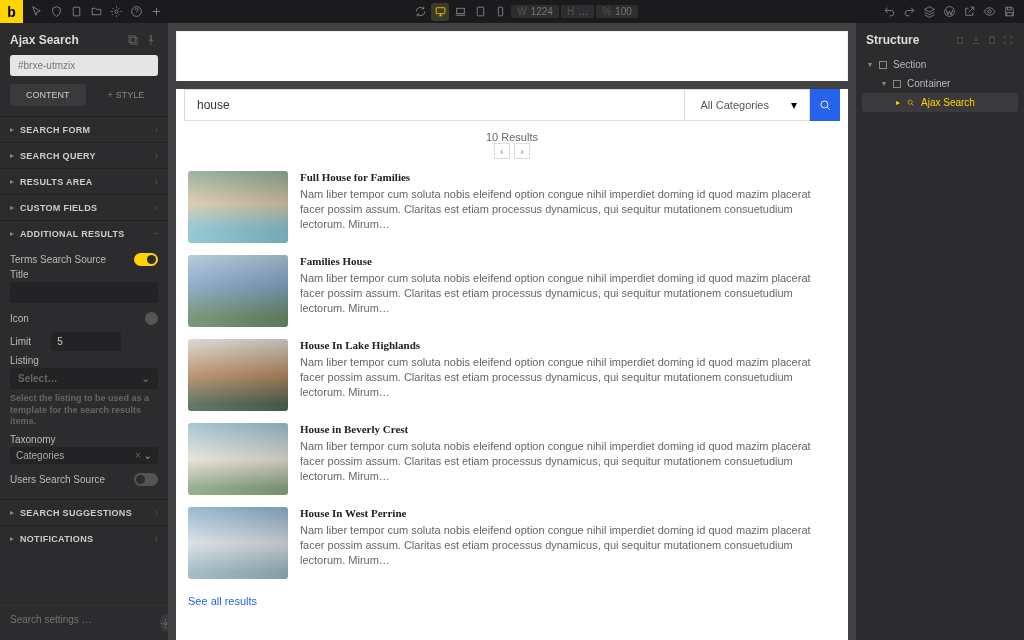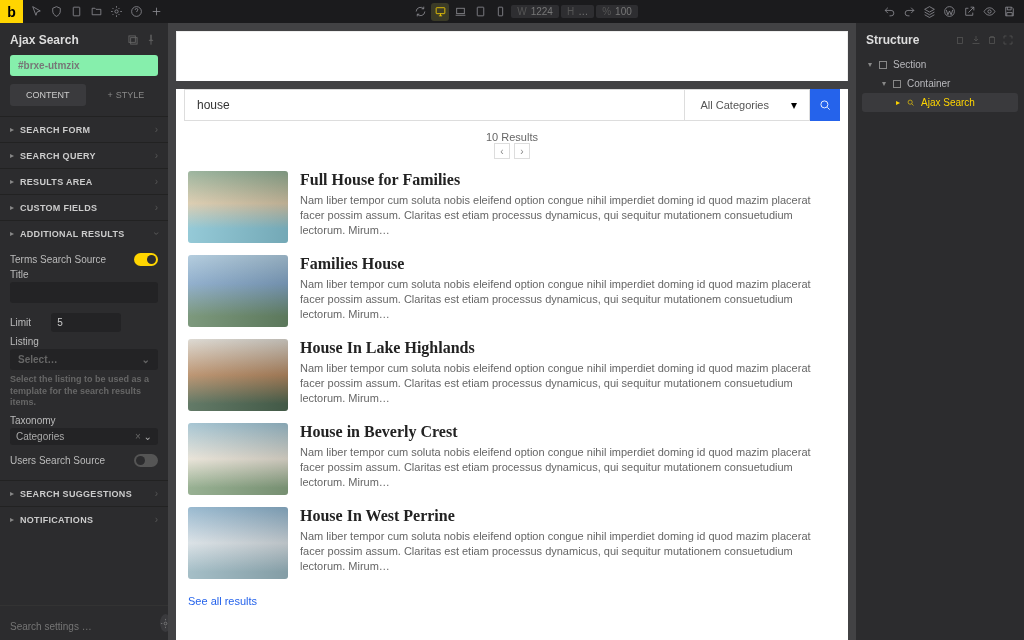--- a/index.html
+++ b/index.html
@@ -17,21 +17,21 @@
     .topbar-right { display: flex; gap: 2px; padding-right: 6px; }
     .topbar-icon.active { background: #3b3b27; color: #ffd500; }
     
     
     .left-panel { width: 168px; height: 617px; background: #2c2c2e; position: absolute; top: 23px; left: 0; display: flex; flex-direction: column; }
     .lp-header { padding: 10px 10px 8px; display: flex; align-items: center; justify-content: space-between; }
     .lp-header h1 { color: #ddd; font-size: 12px; font-weight: 600; }
     .lp-header-icons { display: flex; gap: 4px; }
     .lp-header-icons .icon { width: 14px; height: 14px; color: #666; cursor: pointer; }
     
-    .id-input { margin: 0 10px 8px; padding: 5px 8px; background: #86efac; border: none; color: #777; font-size: 10px; border-radius: 3px; font-weight: bold; }
+    .id-input { margin: 0 10px 8px; padding: 5px 8px; background: #e5e5e5; border: none; color: #777; font-size: 10px; border-radius: 3px; }
     
     .tab-row { display: flex; margin: 0 10px 10px; gap: 6px; }
     .tab { flex: 1; padding: 6px 16px; background: #3a3a3d; text-align: center; font-size: 9px; color: #ccc; border-radius: 3px; cursor: pointer; }
     .tab.secondary { background: transparent; color: #888; }
     .plus { color: #888; margin-right: 3px; }
     
     .section-row { padding: 7px 10px; display: flex; align-items: center; justify-content: space-between; cursor: pointer; border-top: 1px solid #222; }
     .section-row .tri { color: #888; margin-right: 6px; font-size: 8px; }
     .section-row .label { font-size: 9px; font-weight: 600; letter-spacing: 0.3px; color: #ccc; flex: 1; }
     .section-row .chev { color: #555; font-size: 10px; }
@@ -49,21 +49,21 @@
     .text-input { width: 100%; padding: 5px 8px; background: #232325; border: none; color: #ccc; font-size: 10px; border-radius: 3px; margin: 2px 0 6px; }
     .icon-circle { width: 13px; height: 13px; background: #555; border-radius: 50%; }
     .limit-row { display: flex; align-items: center; gap: 20px; margin: 4px 0; }
     .limit-row input { width: 70px; padding: 4px 6px; background: #232325; border: none; color: #ccc; font-size: 10px; border-radius: 3px; }
     
     .select-like { width: 100%; padding: 5px 8px; background: #232325; color: #666; font-size: 10px; border-radius: 3px; display: flex; justify-content: space-between; align-items: center; margin: 2px 0 4px; cursor: pointer; font-weight: bold; }
     .helper { font-size: 9px; color: #666; margin-bottom: 6px; line-height: 1.3; font-weight: bold; }
     .tag { display: inline-flex; align-items: center; background: #232325; padding: 3px 6px; font-size: 10px; color: #aaa; border-radius: 3px; gap: 4px; margin: 2px 0 6px; width: 100%; justify-content: space-between; }
     .tag .x { color: #666; cursor: pointer; }
     
-    .lp-footer { margin-top: auto; padding: 8px 10px; display: flex; align-items: flex-end; gap: 18px; border-top: 1px solid #333; }
+    .lp-footer { margin-top: auto; padding: 8px 10px; display: flex; align-items: flex-start; gap: 18px; border-top: 1px solid #333; }
     .lp-footer input { flex: 1; background: transparent; border: none; color: #888; font-size: 10px; outline: none; }
     .gear { width: 18px; height: 18px; background: #3a3a3d; border-radius: 50%; display: flex; align-items: center; justify-content: center; color: #888; cursor: pointer; }
     
     
     .canvas { position: absolute; top: 23px; left: 168px; right: 168px; bottom: 0; background: #424244; overflow: auto; }
     .canvas-inner { background: #fff; margin: 8px; min-height: 600px; }
     .search-bar { display: flex; margin: 0 8px; }
     .search-in { flex: 1; padding: 8px 12px; border: 1px solid #ddd; font-size: 12px; color: #333; }
     .cat-dd { padding: 8px 40px 8px 16px; border: 1px solid #ddd; border-left: none; font-size: 11px; color: #555; background: #fff; position: relative; display: flex; align-items: center; cursor: pointer; }
     .cat-dd .arrow { position: absolute; right: 12px; font-size: 12px; color: #000; }
@@ -75,21 +75,21 @@
     
     .result { display: flex; gap: 12px; padding: 6px 12px; }
     .thumb { width: 100px; height: 72px; border-radius: 3px; flex-shrink: 0; position: relative; overflow: hidden; }
     .thumb1 { background: linear-gradient(180deg, #8ca98f 0%, #d9c8a8 45%, #87c5d5 80%); }
     .thumb2 { background: linear-gradient(180deg, #a8c5d9 0%, #82a5c7 40%, #6b8c6b 85%); }
     .thumb3 { background: linear-gradient(180deg, #d8d4cc 0%, #b58860 50%, #4d6852 90%); }
     .thumb4 { background: linear-gradient(180deg, #98bccc 0%, #e8e2d5 50%, #8ba885 90%); }
     .thumb5 { background: linear-gradient(180deg, #88aec8 0%, #d8e0e5 50%, #9ab8c2 90%); }
     .thumb::after { content:""; position:absolute; inset:0; background: linear-gradient(100deg, rgba(255,255,255,0.15), rgba(0,0,0,0.15)); }
     
-    .res-body h3 { font-size: 16px; font-weight: 700; color: #222; margin-bottom: 4px; font-family: Georgia, serif; }
+    .res-body h3 { font-size: 11px; font-weight: 700; color: #222; margin-bottom: 4px; font-family: Georgia, serif; }
     .res-body p { font-size: 11px; color: #666; line-height: 1.35; }
     
     .see-all { padding: 10px 12px; font-size: 11px; font-weight: 400; color: #2563eb; cursor: pointer; }
     
     
     .right-panel { width: 168px; height: 640px; background: #2c2c2e; position: absolute; top: 23px; right: 0; }
     .rp-header { padding: 10px 10px 8px; display: flex; align-items: center; justify-content: space-between; }
     .rp-header h1 { color: #ddd; font-size: 12px; font-weight: 600; }
     .rp-icons { display: flex; gap: 4px; }
     .rp-icons .icon { width: 12px; height: 12px; color: #555; cursor: pointer; }
@@ -278,20 +278,24 @@
       <span class="chev">›</span>
     </div>
 
   <div class="sub-content">
     <div class="field-row">
         <span class="field-label">Terms Search Source</span>
         <div class="toggle"></div>
       </div>
     <div class="field-label">Title</div>
     <input class="text-input" value="" style="">
+    <div class="field-row">
+        <span class="field-label">Icon</span>
+        <div class="icon-circle"></div>
+      </div>
     <div class="limit-row">
         <span class="field-label">Limit</span>
         <input value="5" style="">
       </div>
     <div class="field-label">Listing</div>
     <div class="select-like">
         <span>Select…</span>
         <span>⌄</span>
       </div>
     <div class="helper">Select the listing to be used as a template for the search results items.</div>

